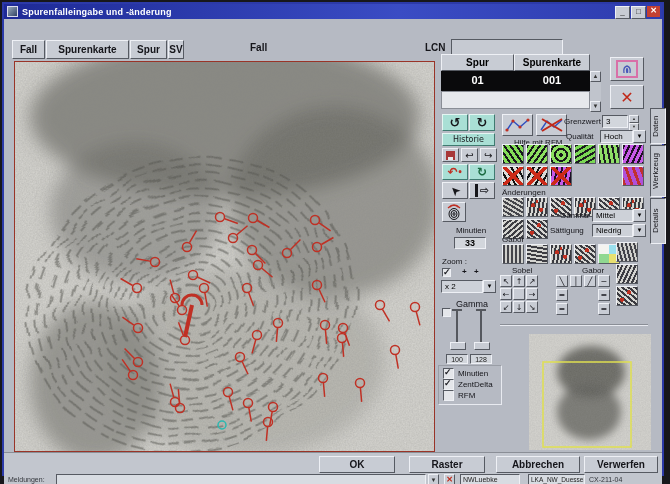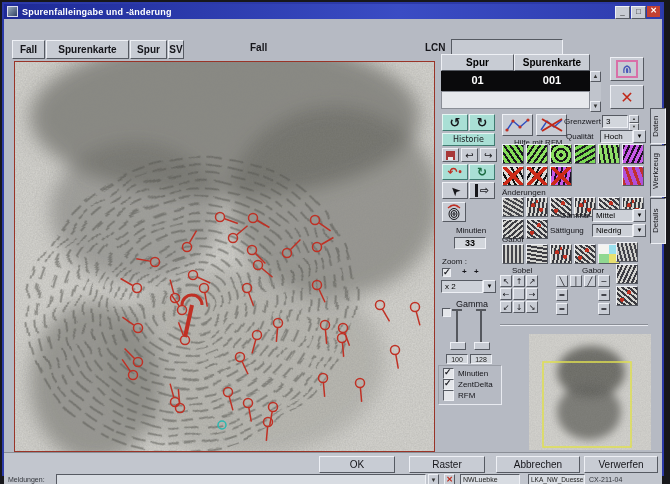--- a/index.html
+++ b/index.html
@@ -63,21 +63,21 @@
   .gcell{width:12px;height:12px;display:flex;align-items:center;justify-content:center;font-size:8px;font-family:"DejaVu Sans",sans-serif;color:#15151a;background:#c8ccd4;border:1px solid;border-color:#eef0f5 #565a62 #565a62 #eef0f5;box-sizing:border-box;}
   .vtab{width:16px;background:#c2c6ce;border:1px solid;border-color:#eef0f5 #565a62 #565a62 #eef0f5;writing-mode:vertical-rl;transform:rotate(180deg);font-size:8px;text-align:center;color:#15151a;}
   .vslider{width:22px;height:44px;}
   .vslider .track{position:absolute;left:10px;top:2px;width:2px;height:34px;background:#55585e;}
   .vslider .cap{position:absolute;left:6px;top:1px;width:10px;height:2px;background:#55585e;}
   .vslider .thumb{position:absolute;left:4px;top:34px;width:14px;height:6px;background:#c8ccd4;border:1px solid;border-color:#eef0f5 #565a62 #565a62 #eef0f5;}
   .valbox{width:22px;height:10px;font-size:7px;line-height:9px;text-align:center;background:#d2d6dc;border:1px solid;border-color:#565a62 #eef0f5 #eef0f5 #565a62;color:#222;}
   .chkrow{display:flex;align-items:center;gap:4px;height:11px;}
   .chkrow .lbl{font-size:8px;color:#15151a;}
   #footer{left:0;top:448px;right:0;height:22px;background:#c2c6ce;border-top:1px solid #8a8e96;}
-  .footbtn{top:452px;height:17px;font-size:10px;font-weight:normal;text-align:center;line-height:16px;color:#15151a;}
+  .footbtn{top:452px;height:17px;font-size:10px;font-weight:bold;text-align:center;line-height:16px;color:#15151a;}
   #sagem{left:8px;top:451px;display:flex;align-items:center;gap:5px;}
   #sagem-text{font-size:15px;font-weight:bold;font-style:italic;color:#2436b4;letter-spacing:.5px;}
   #statusbar{left:0;top:470px;right:0;height:12px;background:#c2c6ce;}
   .stext{font-size:7px;color:#33363c;}
   .sbox{height:11px;background:#d8dce2;border:1px solid;border-color:#565a62 #eef0f5 #eef0f5 #565a62;font-size:7px;line-height:10px;padding:0 2px;overflow:hidden;white-space:nowrap;color:#222;}
   .groupline{border:1px solid #9a9ea6;border-right-color:#e8eaf0;border-bottom-color:#e8eaf0;}
 </style>
 </head>
 <body>
 

